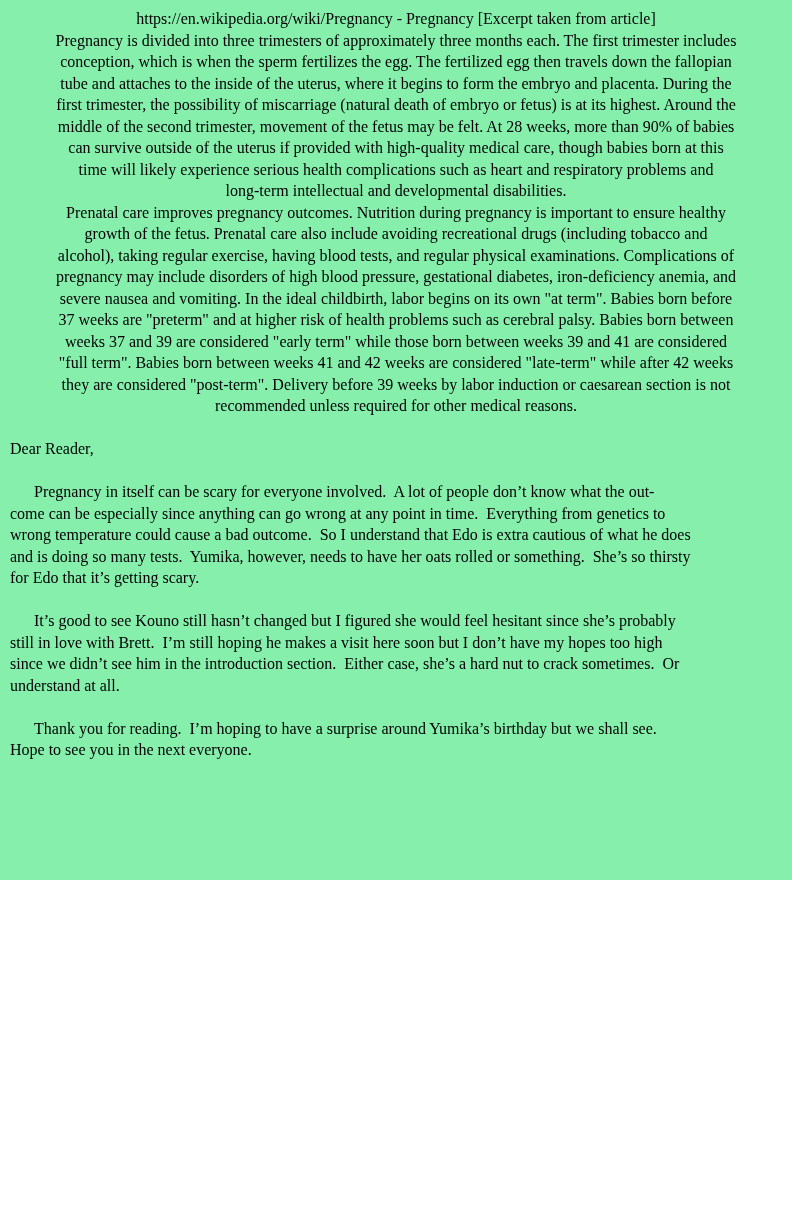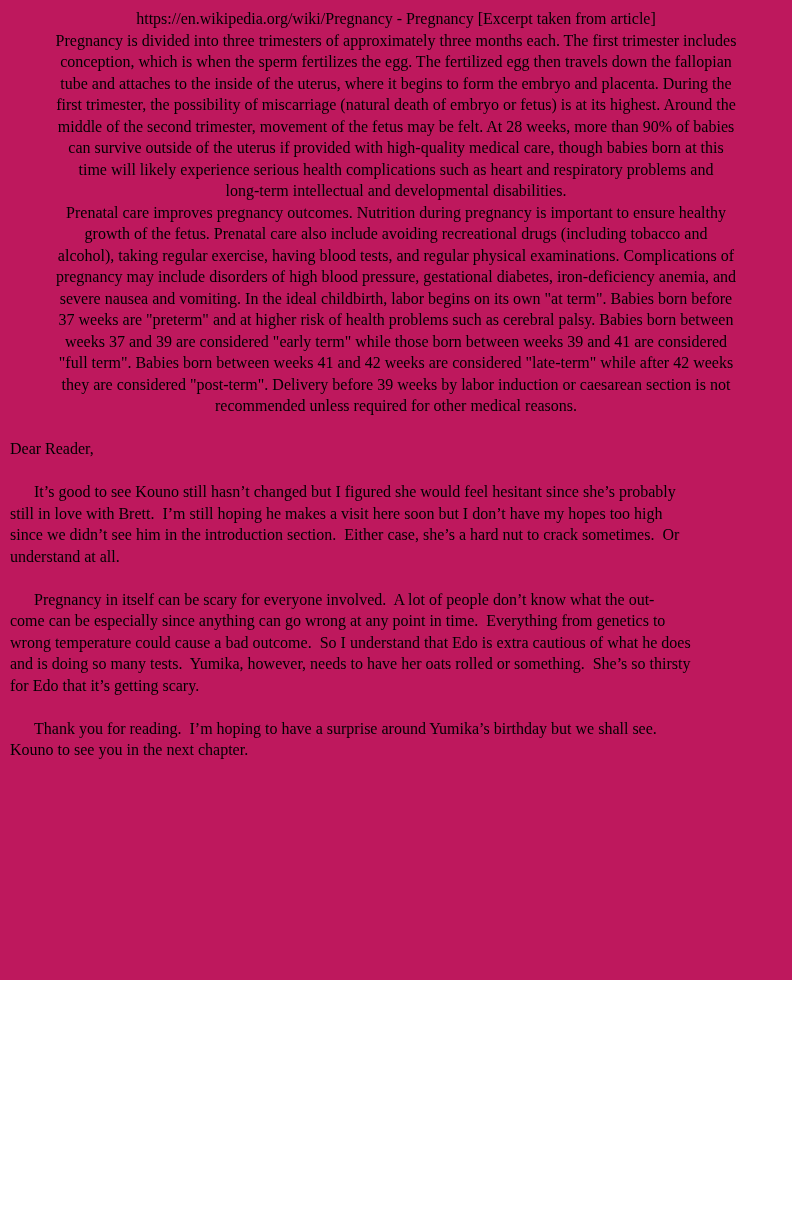--- a/index.html
+++ b/index.html
@@ -3,22 +3,22 @@
 <meta charset="utf-8">
 <style>
   html, body {
     margin: 0;
     padding: 0;
     background: #ffffff;
   }
   .page {
     position: relative;
     width: 792px;
-    height: 980px;
-    background: #be185d;
+    height: 880px;
+    background: #86efac;
     color: #000000;
     font-family: "Liberation Serif", "DejaVu Serif", serif;
     font-size: 16px;
     line-height: 21.5px;
     overflow: hidden;
     box-sizing: border-box;
     padding-top: 8px;
   }
   .excerpt {
     text-align: center;
@@ -61,26 +61,26 @@
 severe nausea and vomiting. In the ideal childbirth, labor begins on its own "at term". Babies born before
 37 weeks are "preterm" and at higher risk of health problems such as cerebral palsy. Babies born between
 weeks 37 and 39 are considered "early term" while those born between weeks 39 and 41 are considered
 "full term". Babies born between weeks 41 and 42 weeks are considered "late-term" while after 42 weeks
 they are considered "post-term". Delivery before 39 weeks by labor induction or caesarean section is not
 recommended unless required for other medical reasons.</div>
   </div>
 
   <div class="letter">
     <p class="pre">Dear Reader,</p>
-    <p class="pre indent">It’s good to see Kouno still hasn’t changed but I figured she would feel hesitant since she’s probably
-still in love with Brett.  I’m still hoping he makes a visit here soon but I don’t have my hopes too high
-since we didn’t see him in the introduction section.  Either case, she’s a hard nut to crack sometimes.  Or
-understand at all.</p>
     <p class="pre indent">Pregnancy in itself can be scary for everyone involved.  A lot of people don’t know what the out-
 come can be especially since anything can go wrong at any point in time.  Everything from genetics to
 wrong temperature could cause a bad outcome.  So I understand that Edo is extra cautious of what he does
 and is doing so many tests.  Yumika, however, needs to have her oats rolled or something.  She’s so thirsty
 for Edo that it’s getting scary.</p>
+    <p class="pre indent">It’s good to see Kouno still hasn’t changed but I figured she would feel hesitant since she’s probably
+still in love with Brett.  I’m still hoping he makes a visit here soon but I don’t have my hopes too high
+since we didn’t see him in the introduction section.  Either case, she’s a hard nut to crack sometimes.  Or
+understand at all.</p>
     <p class="pre indent">Thank you for reading.  I’m hoping to have a surprise around Yumika’s birthday but we shall see.
-Kouno to see you in the next chapter.</p>
+Hope to see you in the next everyone.</p>
   </div>
 
 </div>
 
 </body></html>

